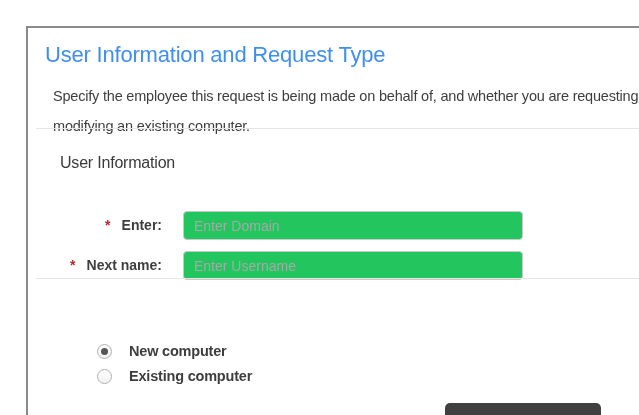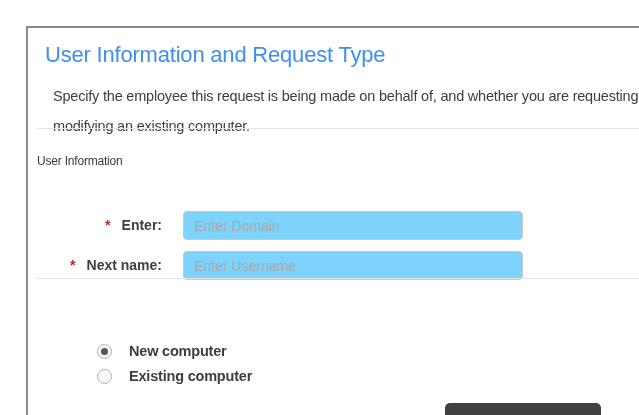--- a/index.html
+++ b/index.html
@@ -30,22 +30,22 @@
   }
 
   .divider {
     position: absolute; left: 0; right: 0; height: 0;
     border-top: 1px solid #e6e6e6;
   }
   .divider.d1 { top: 92px; }
   .divider.d2 { top: 242px; }
 
   .section-heading {
-    position: absolute; left: 1px;
-    font-size: 12px; font-weight: 400; letter-spacing: -0.2px;
+    position: absolute; left: 24px;
+    font-size: 16px; font-weight: 400; letter-spacing: -0.2px;
     color: #3a3a3a; white-space: nowrap;
   }
   .section-heading.h1 { top: 118px; }
   .section-heading.h2 { top: 262px; }
 
   .form-row { position: absolute; left: 0; height: 29px; }
   .form-row.r1 { top: 167px; }
   .form-row.r2 { top: 207px; }
 
   .field-label {
@@ -55,21 +55,21 @@
   }
   .required-marker { color: #b52b27; margin-right: 3px; font-weight: 700; }
 
   .text-input {
     position: absolute; left: 139px; top: 0;
     width: 340px; height: 29px;
     border: 1px solid #c9c9c9; border-radius: 4px;
     padding: 0 10px;
     font-family: "Liberation Sans", "DejaVu Sans", sans-serif;
     font-size: 14px; color: #3e3e3e;
-    outline: none; background: #7dd3fc;
+    outline: none; background: #22c55e;
   }
   .text-input::placeholder { color: #a8a8a8; opacity: 1; }
 
   .radio-row {
     position: absolute; left: 61px;
     display: flex; align-items: center; gap: 9px;
     cursor: default;
   }
   .radio-row.o1 { top: 299px; }
   .radio-row.o2 { top: 324px; }

